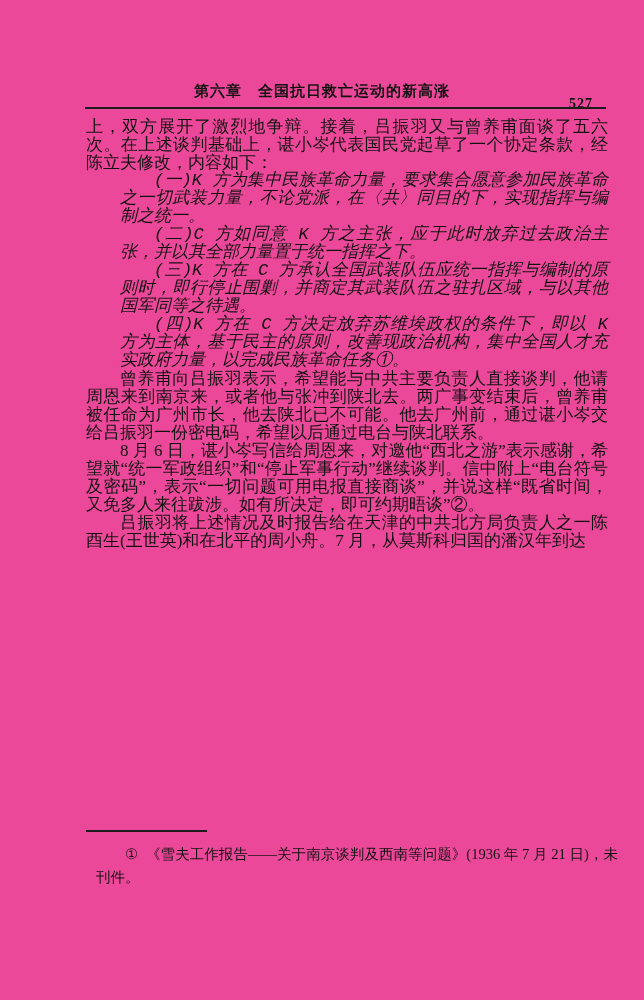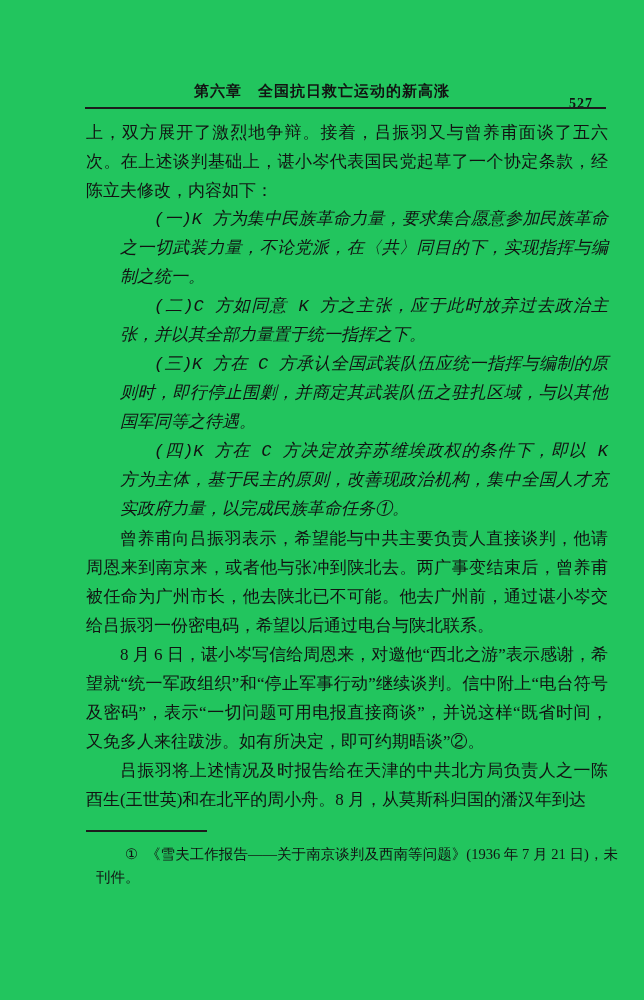--- a/index.html
+++ b/index.html
@@ -4,21 +4,21 @@
 <style>
   html, body {
     margin: 0;
     padding: 0;
     background: #ffffff;
   }
   .page {
     position: relative;
     width: 644px;
     height: 1000px;
-    background: #22c55e;
+    background: #ec4899;
     color: #121212;
     font-family: "Liberation Serif", "DejaVu Serif", serif;
     overflow: hidden;
   }
   .running-header {
     position: absolute;
     top: 82px;
     left: 0;
     width: 644px;
     height: 22px;
@@ -45,21 +45,21 @@
     width: 521px;
     height: 2px;
     background: #1c1c1c;
   }
   .page-body {
     position: absolute;
     top: 118px;
     left: 86px;
     width: 522px;
     font-size: 17px;
-    line-height: 29px;
+    line-height: 18px;
     text-align: justify;
   }
   .page-body p {
     margin: 0;
   }
   .indent {
     text-indent: 2em;
   }
   .clauses {
     margin: 0 0 0 2em;
@@ -111,21 +111,21 @@
 
     <div class="clauses">
       <p>(一)K 方为集中民族革命力量，要求集合愿意参加民族革命之一切武装力量，不论党派，在〈共〉同目的下，实现指挥与编制之统一。</p>
       <p>(二)C 方如同意 K 方之主张，应于此时放弃过去政治主张，并以其全部力量置于统一指挥之下。</p>
       <p>(三)K 方在 C 方承认全国武装队伍应统一指挥与编制的原则时，即行停止围剿，并商定其武装队伍之驻扎区域，与以其他国军同等之待遇。</p>
       <p>(四)K 方在 C 方决定放弃苏维埃政权的条件下，即以 K 方为主体，基于民主的原则，改善现政治机构，集中全国人才充实政府力量，以完成民族革命任务①。</p>
     </div>
 
     <p class="indent">曾养甫向吕振羽表示，希望能与中共主要负责人直接谈判，他请周恩来到南京来，或者他与张冲到陕北去。两广事变结束后，曾养甫被任命为广州市长，他去陕北已不可能。他去广州前，通过谌小岑交给吕振羽一份密电码，希望以后通过电台与陕北联系。</p>
     <p class="indent">8 月 6 日，谌小岑写信给周恩来，对邀他“西北之游”表示感谢，希望就“统一军政组织”和“停止军事行动”继续谈判。信中附上“电台符号及密码”，表示“一切问题可用电报直接商谈”，并说这样“既省时间，又免多人来往跋涉。如有所决定，即可约期晤谈”②。</p>
-    <p class="indent">吕振羽将上述情况及时报告给在天津的中共北方局负责人之一陈酉生(王世英)和在北平的周小舟。8 月，从莫斯科归国的潘汉年到达</p>
+    <p class="indent">吕振羽将上述情况及时报告给在天津的中共北方局负责人之一陈酉生(王世英)和在北平的周小舟。7 月，从莫斯科归国的潘汉年到达</p>
   </div>
 
   <div class="footnote-sep"></div>
 
   <div class="footnotes">
     <p>
       <span class="fn-marker">①</span><span>《雪夫工作报告——关于南京谈判及西南等问题》(1936 年 7 月 21 日)，未刊件。</span>
     </p>
   </div>
 

